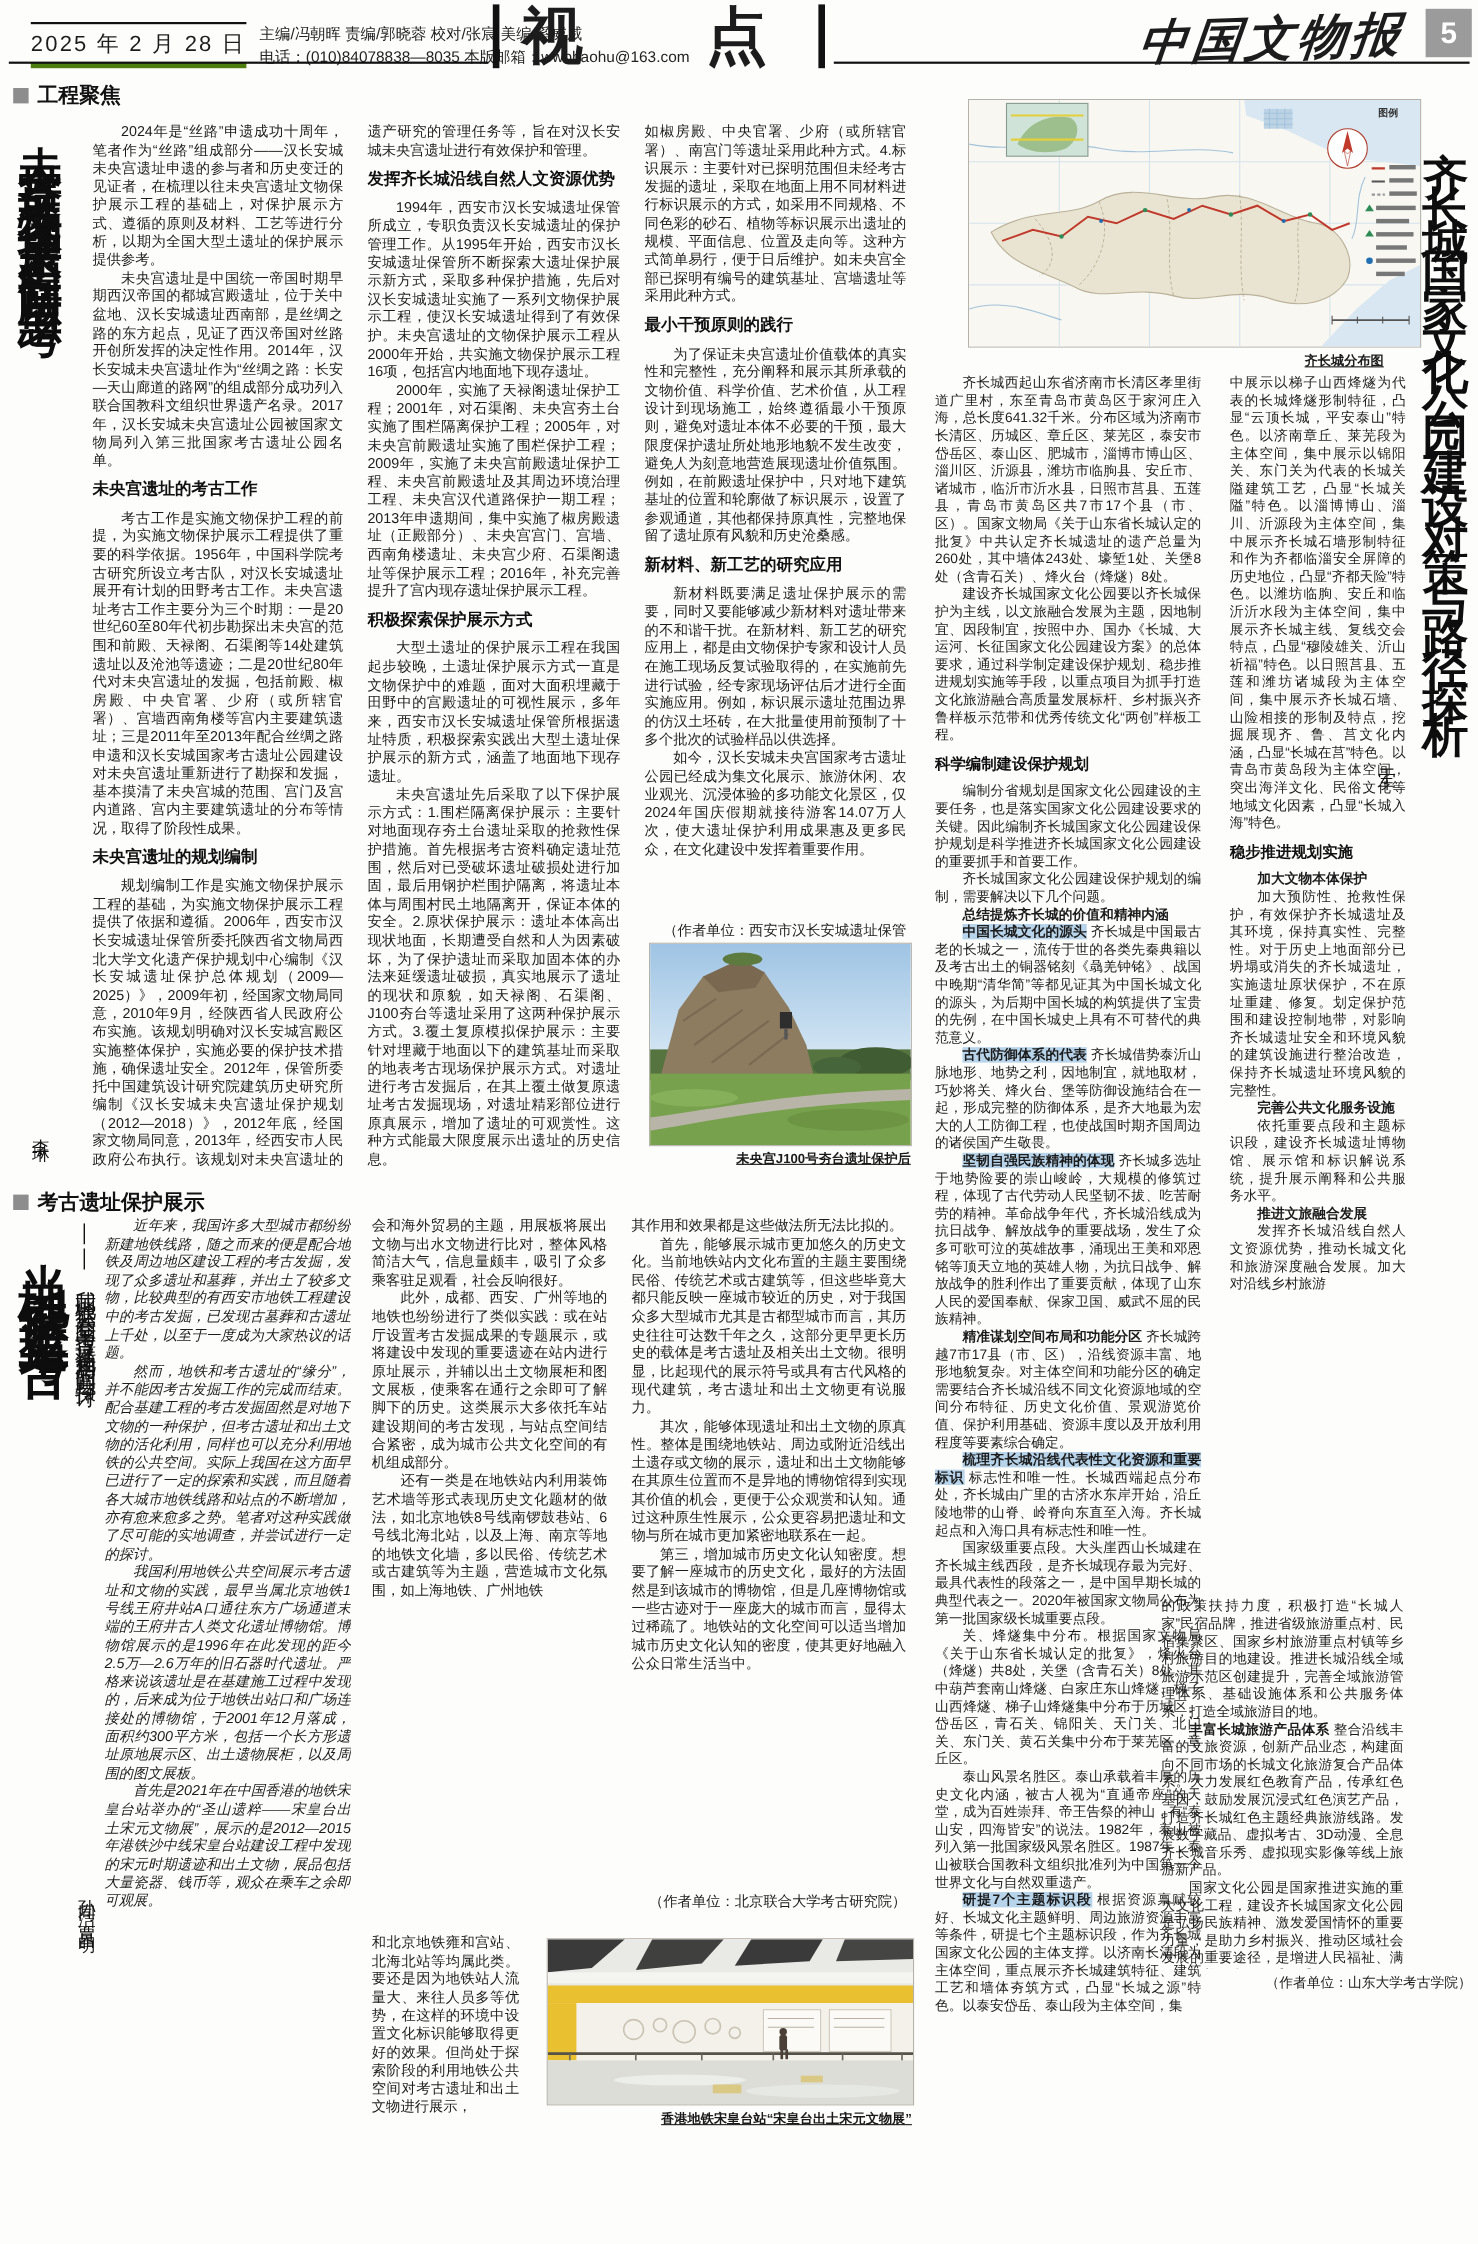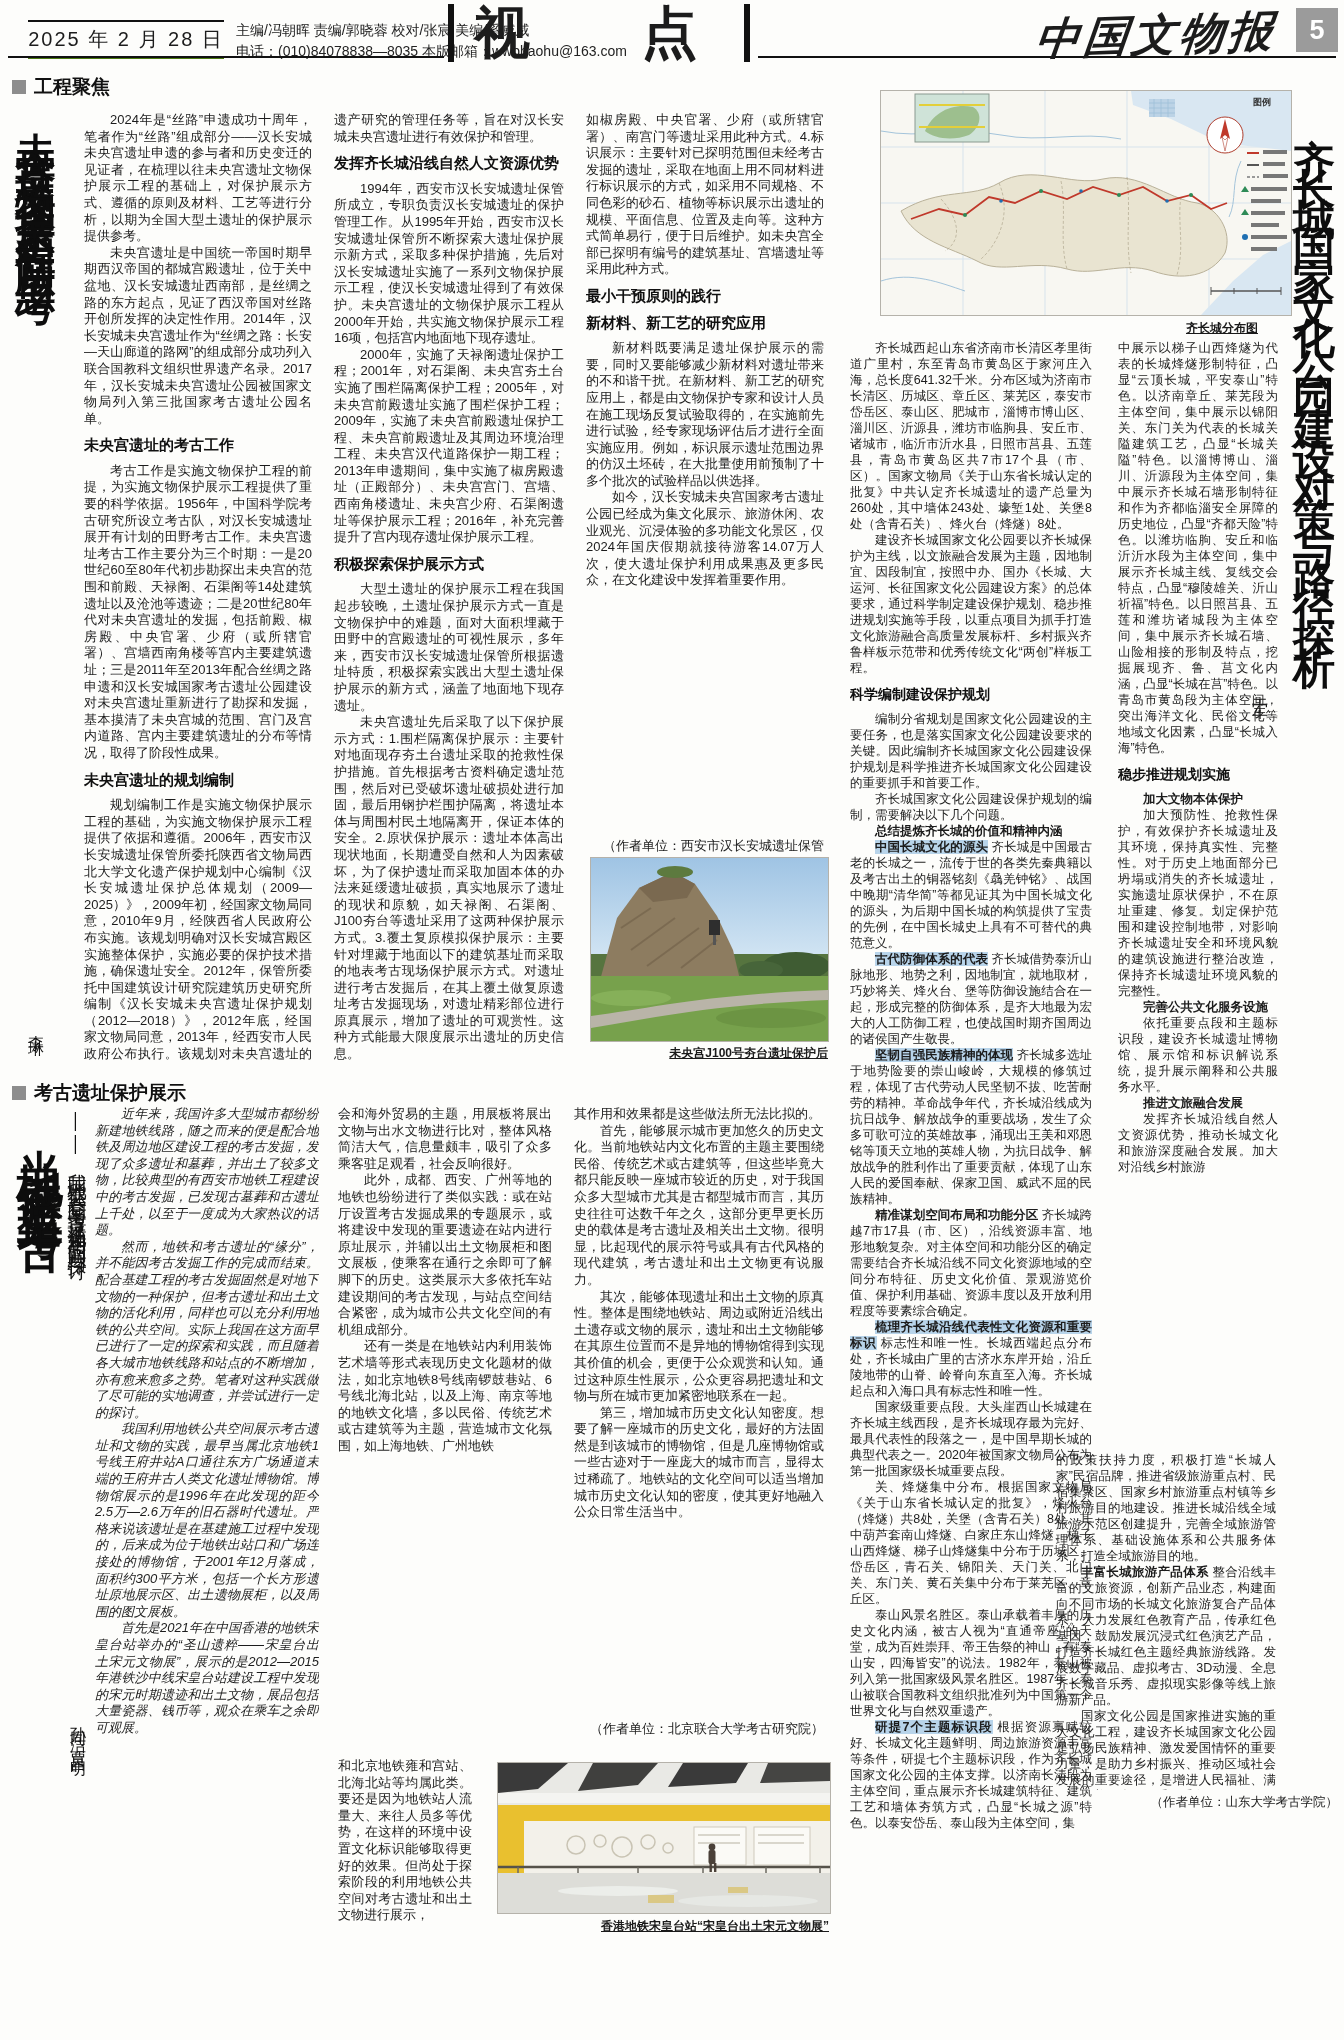--- a/index.html
+++ b/index.html
@@ -2,21 +2,21 @@
 <html><head>
 <meta charset="utf-8">
 <style>
   html,body{margin:0;padding:0;background:#e9e9e6;}
   .page{position:relative;width:1344px;height:2040px;margin:0 auto;background:#fdfdfb;
         overflow:hidden;font-family:"Liberation Sans",sans-serif;color:#1c1c1c;}
   .abs{position:absolute;}
 
   
   .date{left:28px;top:20px;width:196px;font-size:20px;letter-spacing:2px;
-        border-top:2px solid #111;border-bottom:2px solid #4d7c0f;padding:4px 0;text-align:center;}
+        border-top:2px solid #111;border-bottom:5px solid #4d7c0f;padding:4px 0;text-align:left;}
   .staff{left:236px;top:22px;font-size:14px;color:#222;}
   .contact{left:236px;top:43px;font-size:14px;color:#222;}
   .rule{background:#111;height:2px;}
   .vbar{background:#111;width:6px;height:58px;top:4px;}
   .viewpoint{left:474px;top:-4px;width:280px;font-size:56px;font-weight:900;
              letter-spacing:46px;font-family:"DejaVu Serif",serif;white-space:nowrap;}
   .masthead{left:1036px;top:6px;font-size:44px;font-weight:bold;font-style:italic;
             font-family:"DejaVu Serif",serif;transform:skewX(-8deg) rotate(-2deg);letter-spacing:4px;}
   .pagebox{left:1296px;top:8px;width:42px;height:44px;background:#9b9b9b;color:#fff;
            font-size:27px;font-weight:bold;text-align:center;line-height:44px;}
@@ -88,20 +88,21 @@
       <div class="blk h">发挥齐长城沿线自然人文资源优势</div>
       <div class="blk p">1994年，西安市汉长安城遗址保管所成立，专职负责汉长安城遗址的保护管理工作。从1995年开始，西安市汉长安城遗址保管所不断探索大遗址保护展示新方式，采取多种保护措施，先后对汉长安城遗址实施了一系列文物保护展示工程，使汉长安城遗址得到了有效保护。未央宫遗址的文物保护展示工程从2000年开始，共实施文物保护展示工程16项，包括宫内地面地下现存遗址。</div>
       <div class="blk p">2000年，实施了天禄阁遗址保护工程；2001年，对石渠阁、未央宫夯土台实施了围栏隔离保护工程；2005年，对未央宫前殿遗址实施了围栏保护工程；2009年，实施了未央宫前殿遗址保护工程、未央宫前殿遗址及其周边环境治理工程、未央宫汉代道路保护一期工程；2013年申遗期间，集中实施了椒房殿遗址（正殿部分）、未央宫宫门、宫墙、西南角楼遗址、未央宫少府、石渠阁遗址等保护展示工程；2016年，补充完善提升了宫内现存遗址保护展示工程。</div>
       <div class="blk h">积极探索保护展示方式</div>
       <div class="blk p">大型土遗址的保护展示工程在我国起步较晚，土遗址保护展示方式一直是文物保护中的难题，面对大面积埋藏于田野中的宫殿遗址的可视性展示，多年来，西安市汉长安城遗址保管所根据遗址特质，积极探索实践出大型土遗址保护展示的新方式，涵盖了地面地下现存遗址。</div>
       <div class="blk p">未央宫遗址先后采取了以下保护展示方式：1.围栏隔离保护展示：主要针对地面现存夯土台遗址采取的抢救性保护措施。首先根据考古资料确定遗址范围，然后对已受破坏遗址破损处进行加固，最后用钢护栏围护隔离，将遗址本体与周围村民土地隔离开，保证本体的安全。2.原状保护展示：遗址本体高出现状地面，长期遭受自然和人为因素破坏，为了保护遗址而采取加固本体的办法来延缓遗址破损，真实地展示了遗址的现状和原貌，如天禄阁、石渠阁、J100夯台等遗址采用了这两种保护展示方式。3.覆土复原模拟保护展示：主要针对埋藏于地面以下的建筑基址而采取的地表考古现场保护展示方式。对遗址进行考古发掘后，在其上覆土做复原遗址考古发掘现场，对遗址精彩部位进行原真展示，增加了遗址的可观赏性。这种方式能最大限度展示出遗址的历史信息。</div>
     </div>
   <div class="abs col a12" style="left:586px;top:112px;width:238px;height:722px;">
       <div class="blk cont">如椒房殿、中央官署、少府（或所辖官署）、南宫门等遗址采用此种方式。4.标识展示：主要针对已探明范围但未经考古发掘的遗址，采取在地面上用不同材料进行标识展示的方式，如采用不同规格、不同色彩的砂石、植物等标识展示出遗址的规模、平面信息、位置及走向等。这种方式简单易行，便于日后维护。如未央宫全部已探明有编号的建筑基址、宫墙遗址等采用此种方式。</div>
       <div class="blk h">最小干预原则的践行</div>
+      <div class="blk p">为了保证未央宫遗址价值载体的真实性和完整性，充分阐释和展示其所承载的文物价值、科学价值、艺术价值，从工程设计到现场施工，始终遵循最小干预原则，避免对遗址本体不必要的干预，最大限度保护遗址所处地形地貌不发生改变，避免人为刻意地营造展现遗址价值氛围。例如，在前殿遗址保护中，只对地下建筑基址的位置和轮廓做了标识展示，设置了参观通道，其他都保持原真性，完整地保留了遗址原有风貌和历史沧桑感。</div>
       <div class="blk h">新材料、新工艺的研究应用</div>
       <div class="blk p">新材料既要满足遗址保护展示的需要，同时又要能够减少新材料对遗址带来的不和谐干扰。在新材料、新工艺的研究应用上，都是由文物保护专家和设计人员在施工现场反复试验取得的，在实施前先进行试验，经专家现场评估后才进行全面实施应用。例如，标识展示遗址范围边界的仿汉土坯砖，在大批量使用前预制了十多个批次的试验样品以供选择。</div>
       <div class="blk p">如今，汉长安城未央宫国家考古遗址公园已经成为集文化展示、旅游休闲、农业观光、沉浸体验的多功能文化景区，仅2024年国庆假期就接待游客14.07万人次，使大遗址保护利用成果惠及更多民众，在文化建设中发挥着重要作用。</div>
     </div>
   <div class="abs endline" style="left:586px;top:837px;width:238px;">（作者单位：西安市汉长安城遗址保管所）</div>
 
   <div class="abs photo" style="left:590px;top:857px;width:237px;height:183px;">
     <svg width="237" height="183" viewBox="0 0 237 183">
       <defs>
         <linearGradient id="sky" x1="0" y1="0" x2="0" y2="1">

